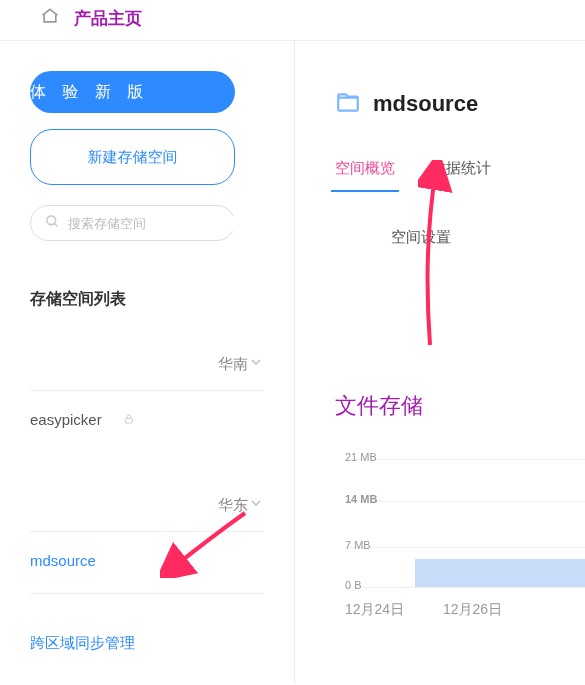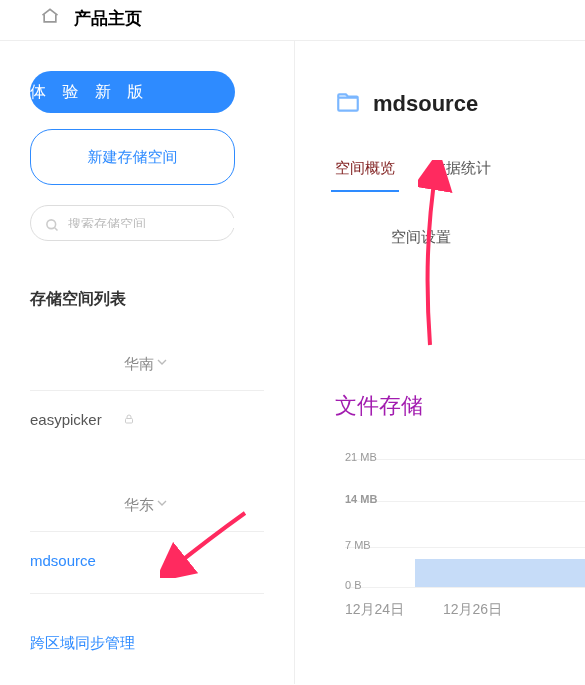--- a/index.html
+++ b/index.html
@@ -17,21 +17,21 @@
       padding: 6px 40px 10px 40px;
       border-bottom: 1px solid #eee;
       gap: 14px;
     }
     .header-icon {
       color: #999;
     }
     .header-title {
       font-size: 17px;
       font-weight: 600;
-      color: #000000;
+      color: #a21caf;
       text-align: center;
     }
     .layout {
       display: flex;
       height: calc(100% - 42px);
     }
     .sidebar {
       width: 295px;
       border-right: 1px solid #eee;
       padding: 30px 30px 0 30px;
@@ -63,20 +63,21 @@
       align-items: center;
       justify-content: center;
       margin-bottom: 20px;
     }
     .search-wrap {
       width: 205px;
       height: 36px;
       border: 1px solid #ddd;
       border-radius: 20px;
       display: flex;
+      align-items: center;
       padding: 12px 14px;
       gap: 8px;
       margin-bottom: 48px;
     }
     .search-wrap input {
       border: none;
       outline: none;
       font-size: 13px;
       flex: 1;
       color: #555;
@@ -85,21 +86,21 @@
       color: #bbb;
     }
     .section-title {
       font-size: 16px;
       font-weight: 600;
       color: #333;
       margin-bottom: 34px;
     }
     .region-row {
       display: flex;
-      justify-content: center;
+      justify-content: flex-end;
       align-items: center;
       padding: 10px 0 16px 0;
       border-bottom: 1px solid #eee;
       cursor: pointer;
     }
     .region-name {
       font-size: 15px;
       color: #888;
     }
     .chevron {
@@ -158,21 +159,21 @@
       width: 250px;
     }
     .tab {
       font-size: 15px;
       color: #555;
       padding-bottom: 14px;
       cursor: pointer;
       position: relative;
     }
     .tab.active {
-      color: #7f1d1d;
+      color: #ec4899;
       font-weight: 500;
     }
     .tab.active::after {
       content: '';
       position: absolute;
       bottom: 0;
       left: -4px;
       right: -4px;
       height: 2px;
       background: #2e8bff;

